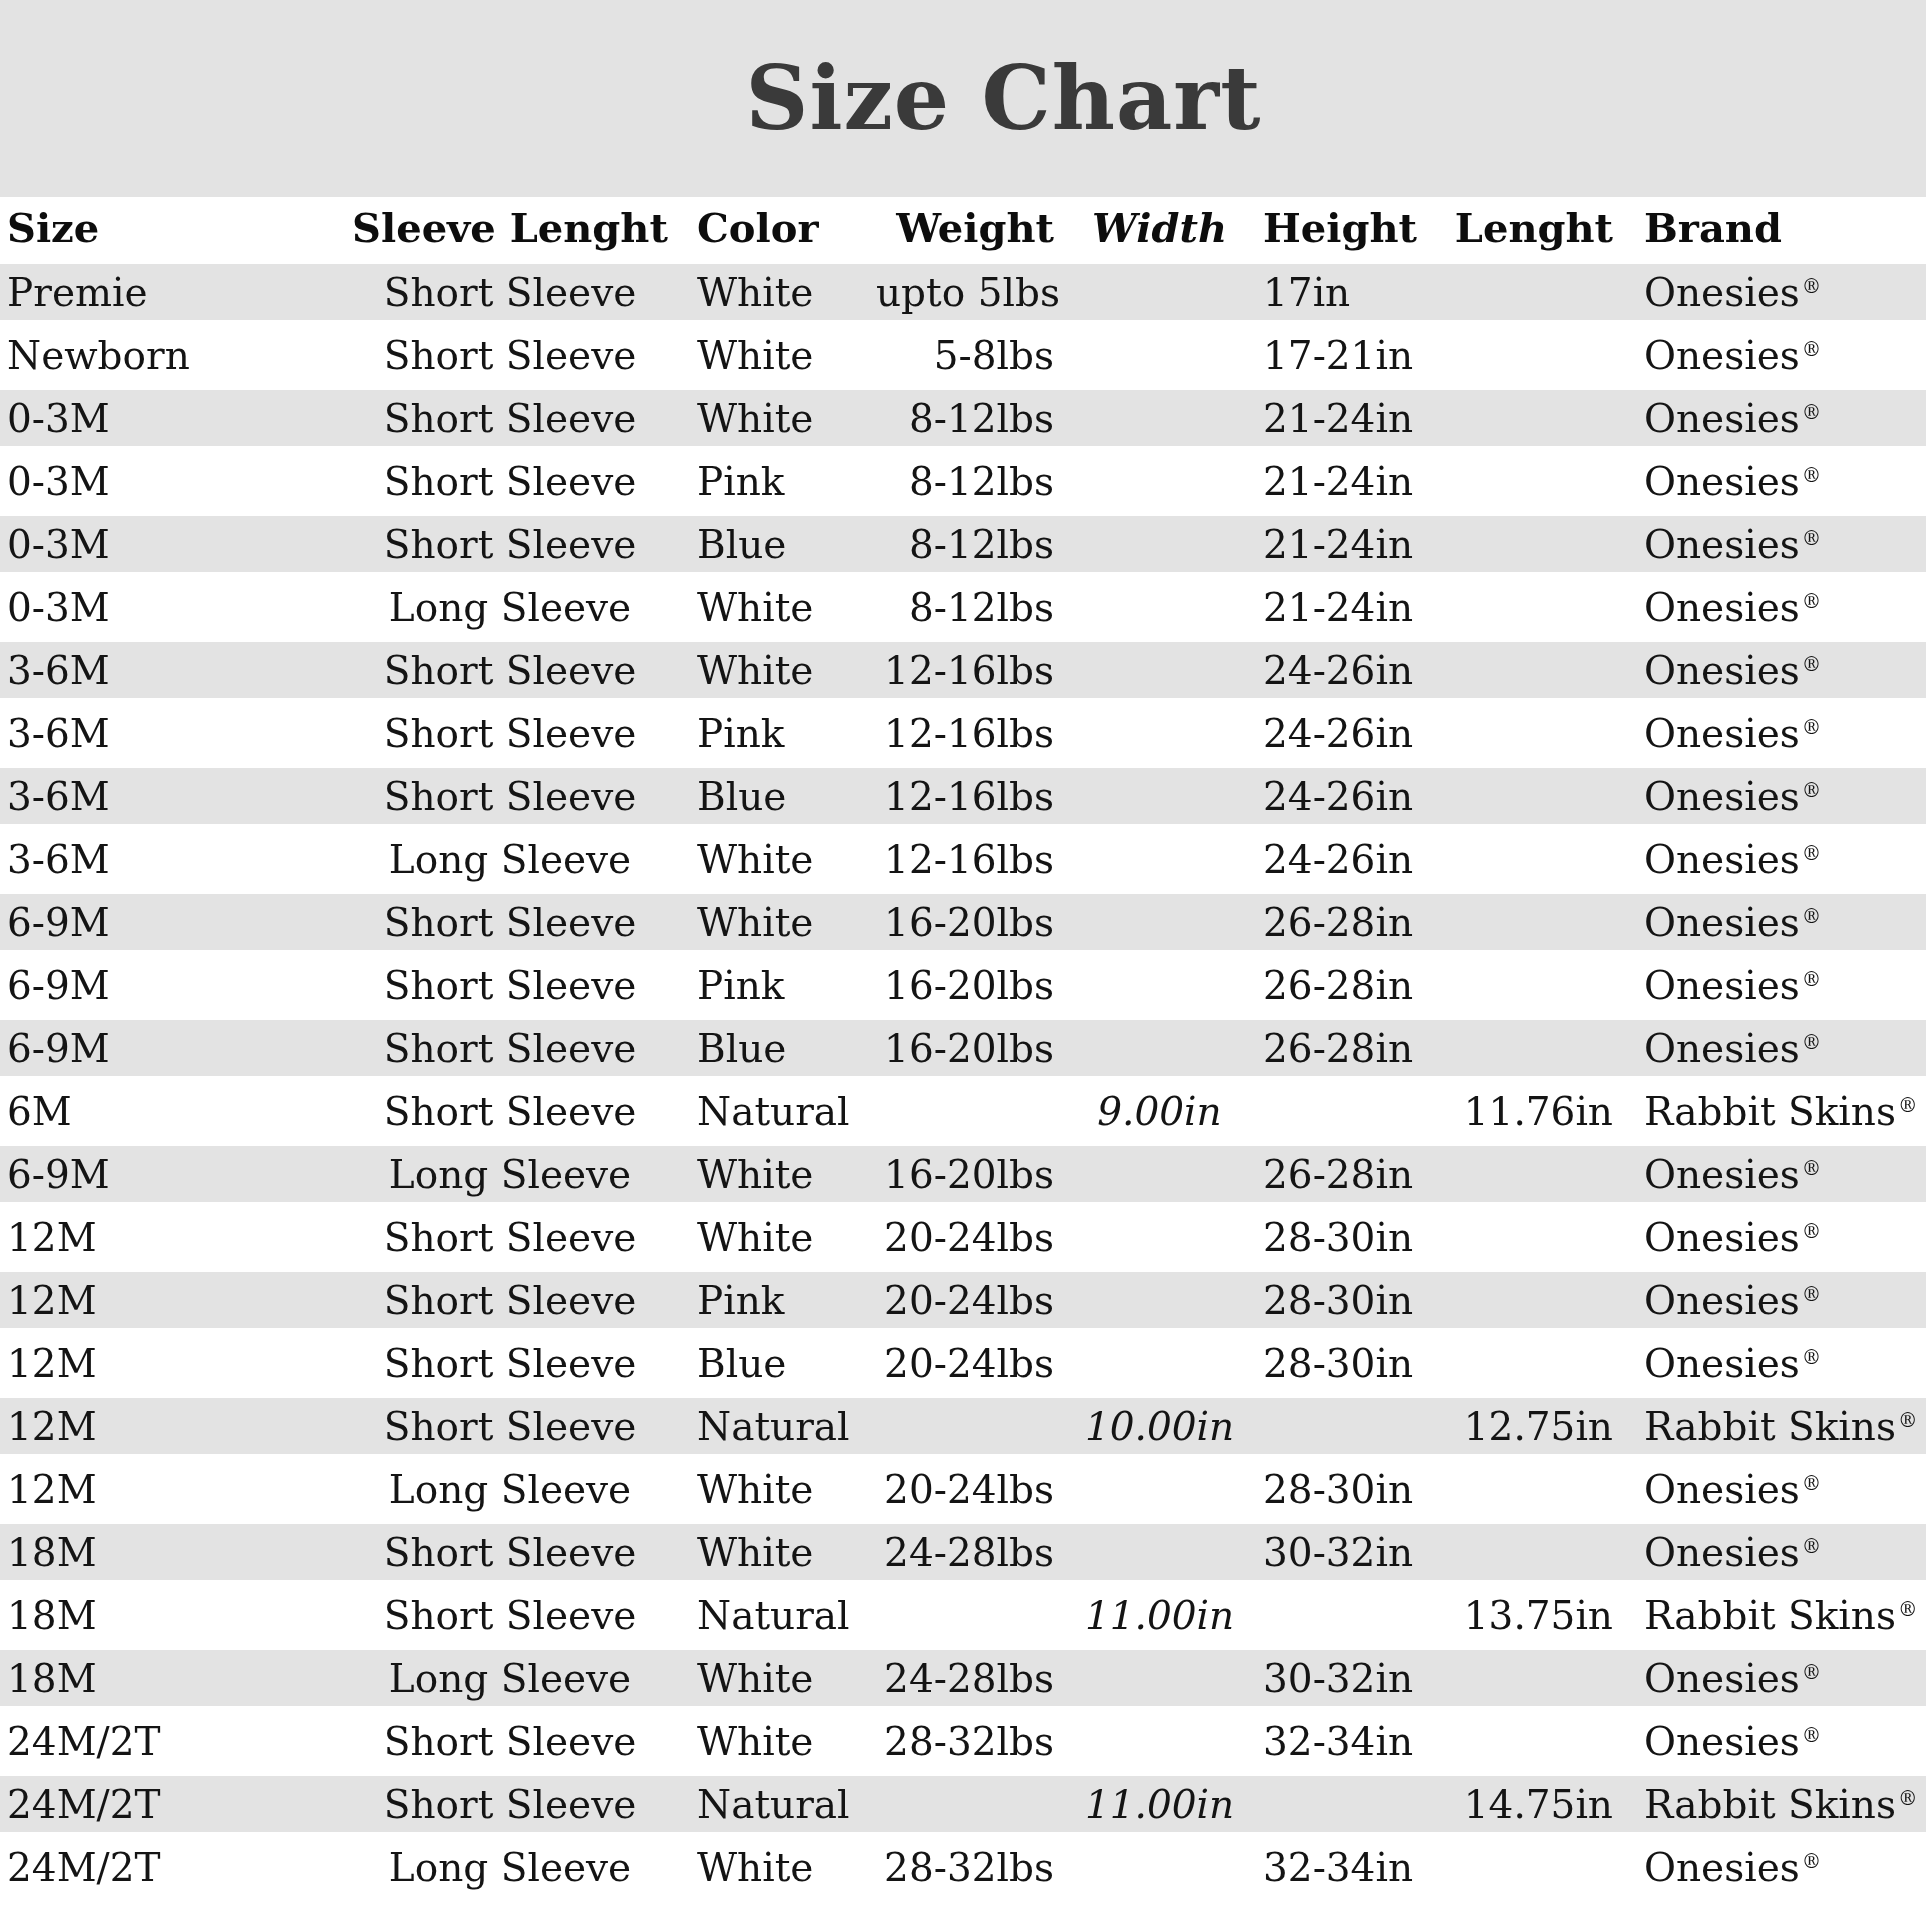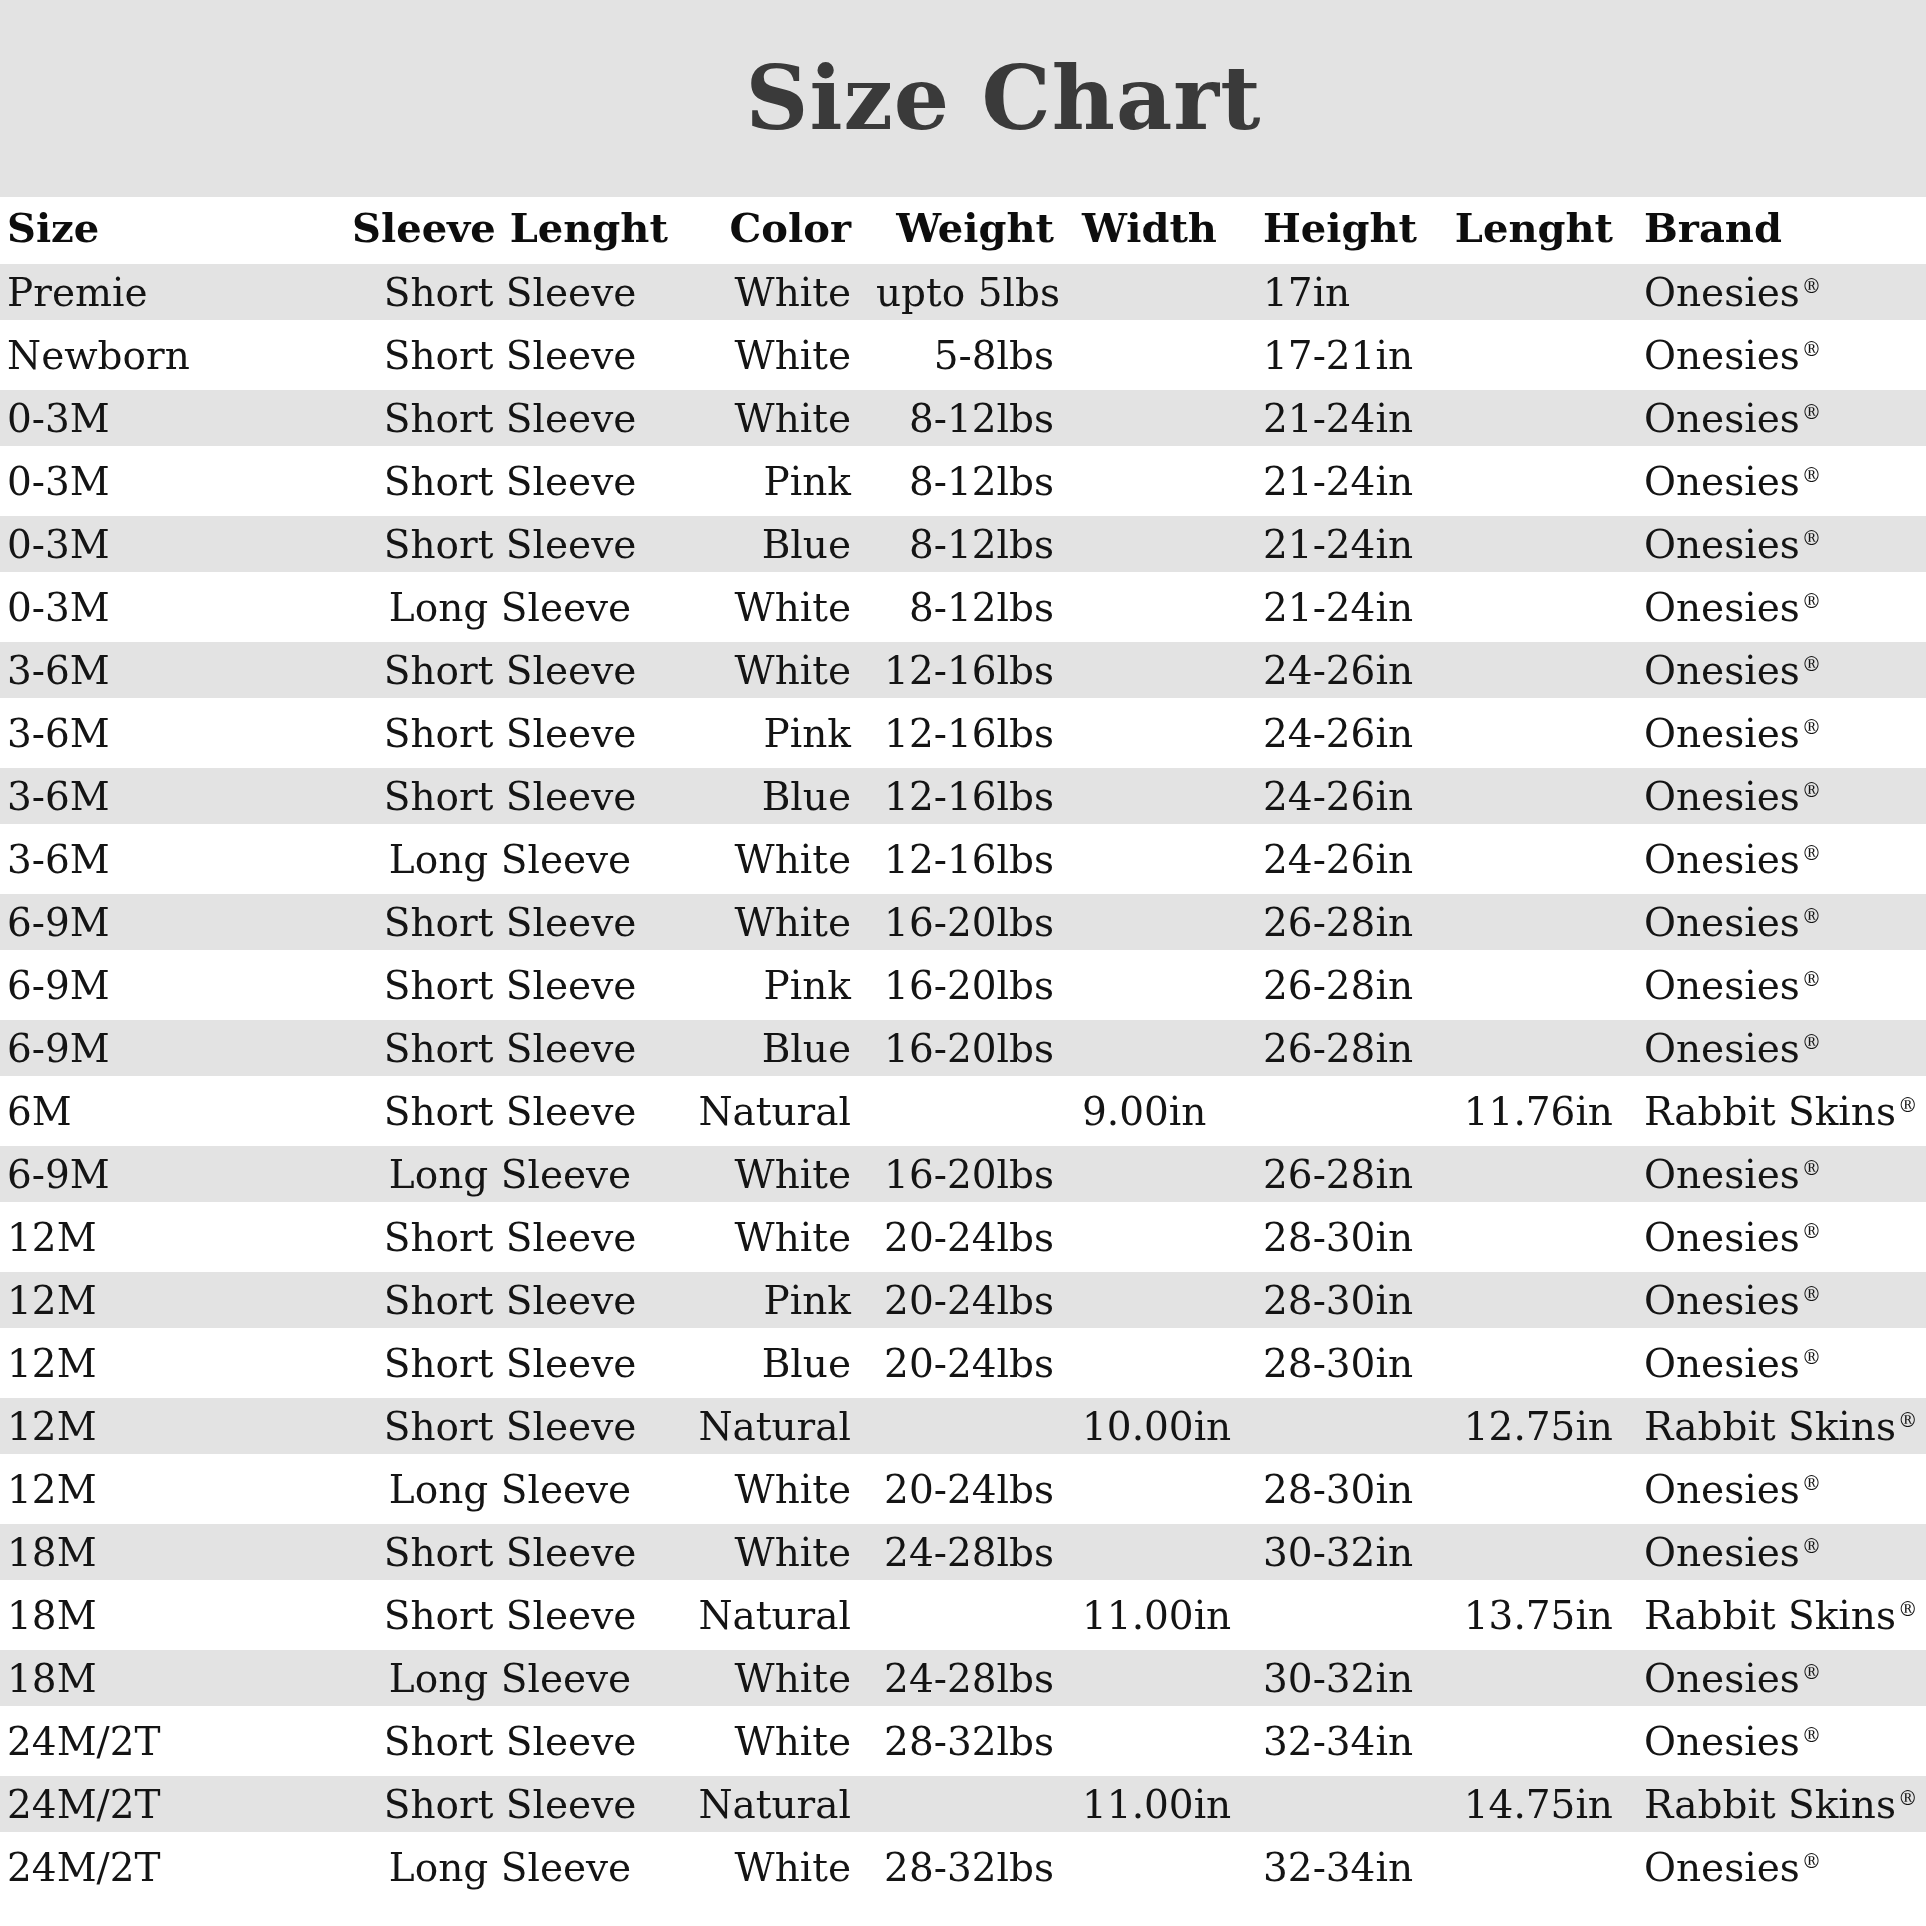--- a/index.html
+++ b/index.html
@@ -57,23 +57,23 @@
     color: #141414;
     vertical-align: middle;
     white-space: nowrap;
     overflow: visible;
   }
   tbody tr { background: #ffffff; margin-left: 18px; }
   tbody tr:nth-child(odd) { background: #e3e3e3; }
 
   .col-size   { text-align: left;   padding-left: 7px; }
   .col-sleeve { text-align: center; padding-left: 0; }
-  .col-color  { text-align: right;   padding-left: 23px; }
+  .col-color  { text-align: left;   padding-left: 23px; }
   .col-weight { text-align: right;   padding-left: 24px; }
-  .col-width  { text-align: left;   padding-left: 27px; }
+  .col-width  { text-align: center;   padding-left: 27px; font-style: italic; }
   .col-height { text-align: left;   padding-left: 25px; }
   .col-length { text-align: right;   padding-left: 29px; }
   .col-brand  { text-align: left;   padding-left: 30px; }
 
   .reg {
     font-size: 0.5em;
     vertical-align: 0.62em;
     margin-left: 2px;
   }
 </style>

